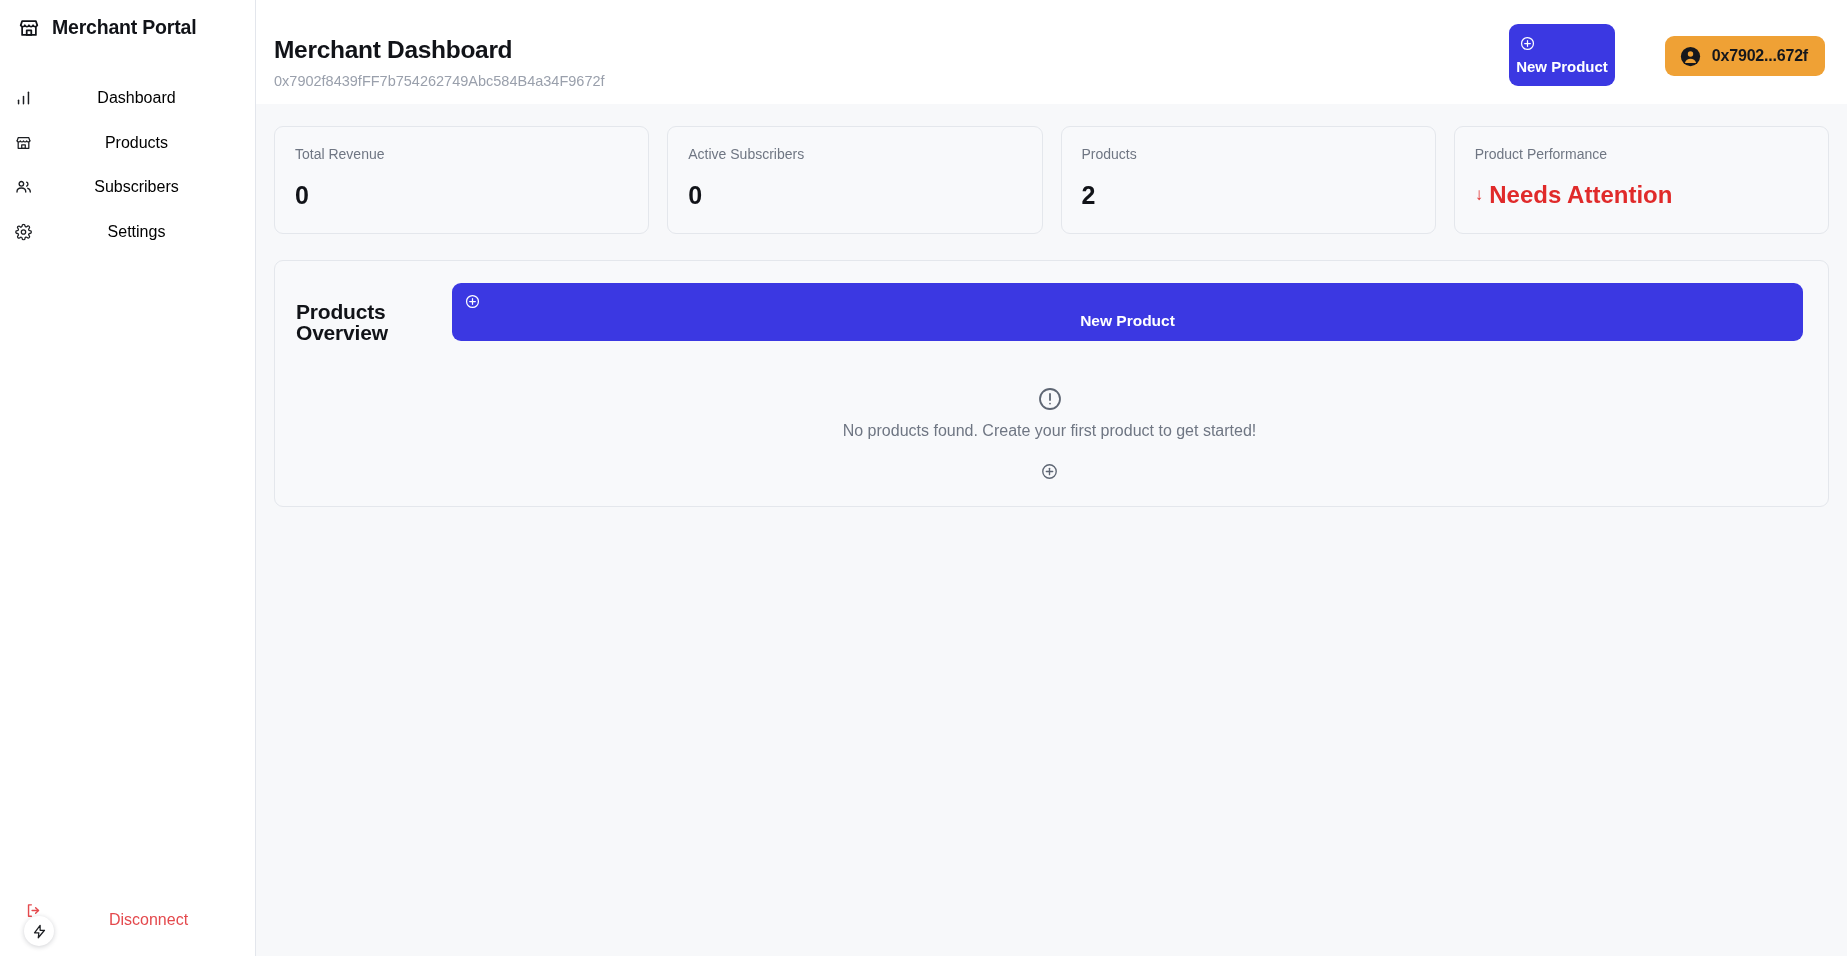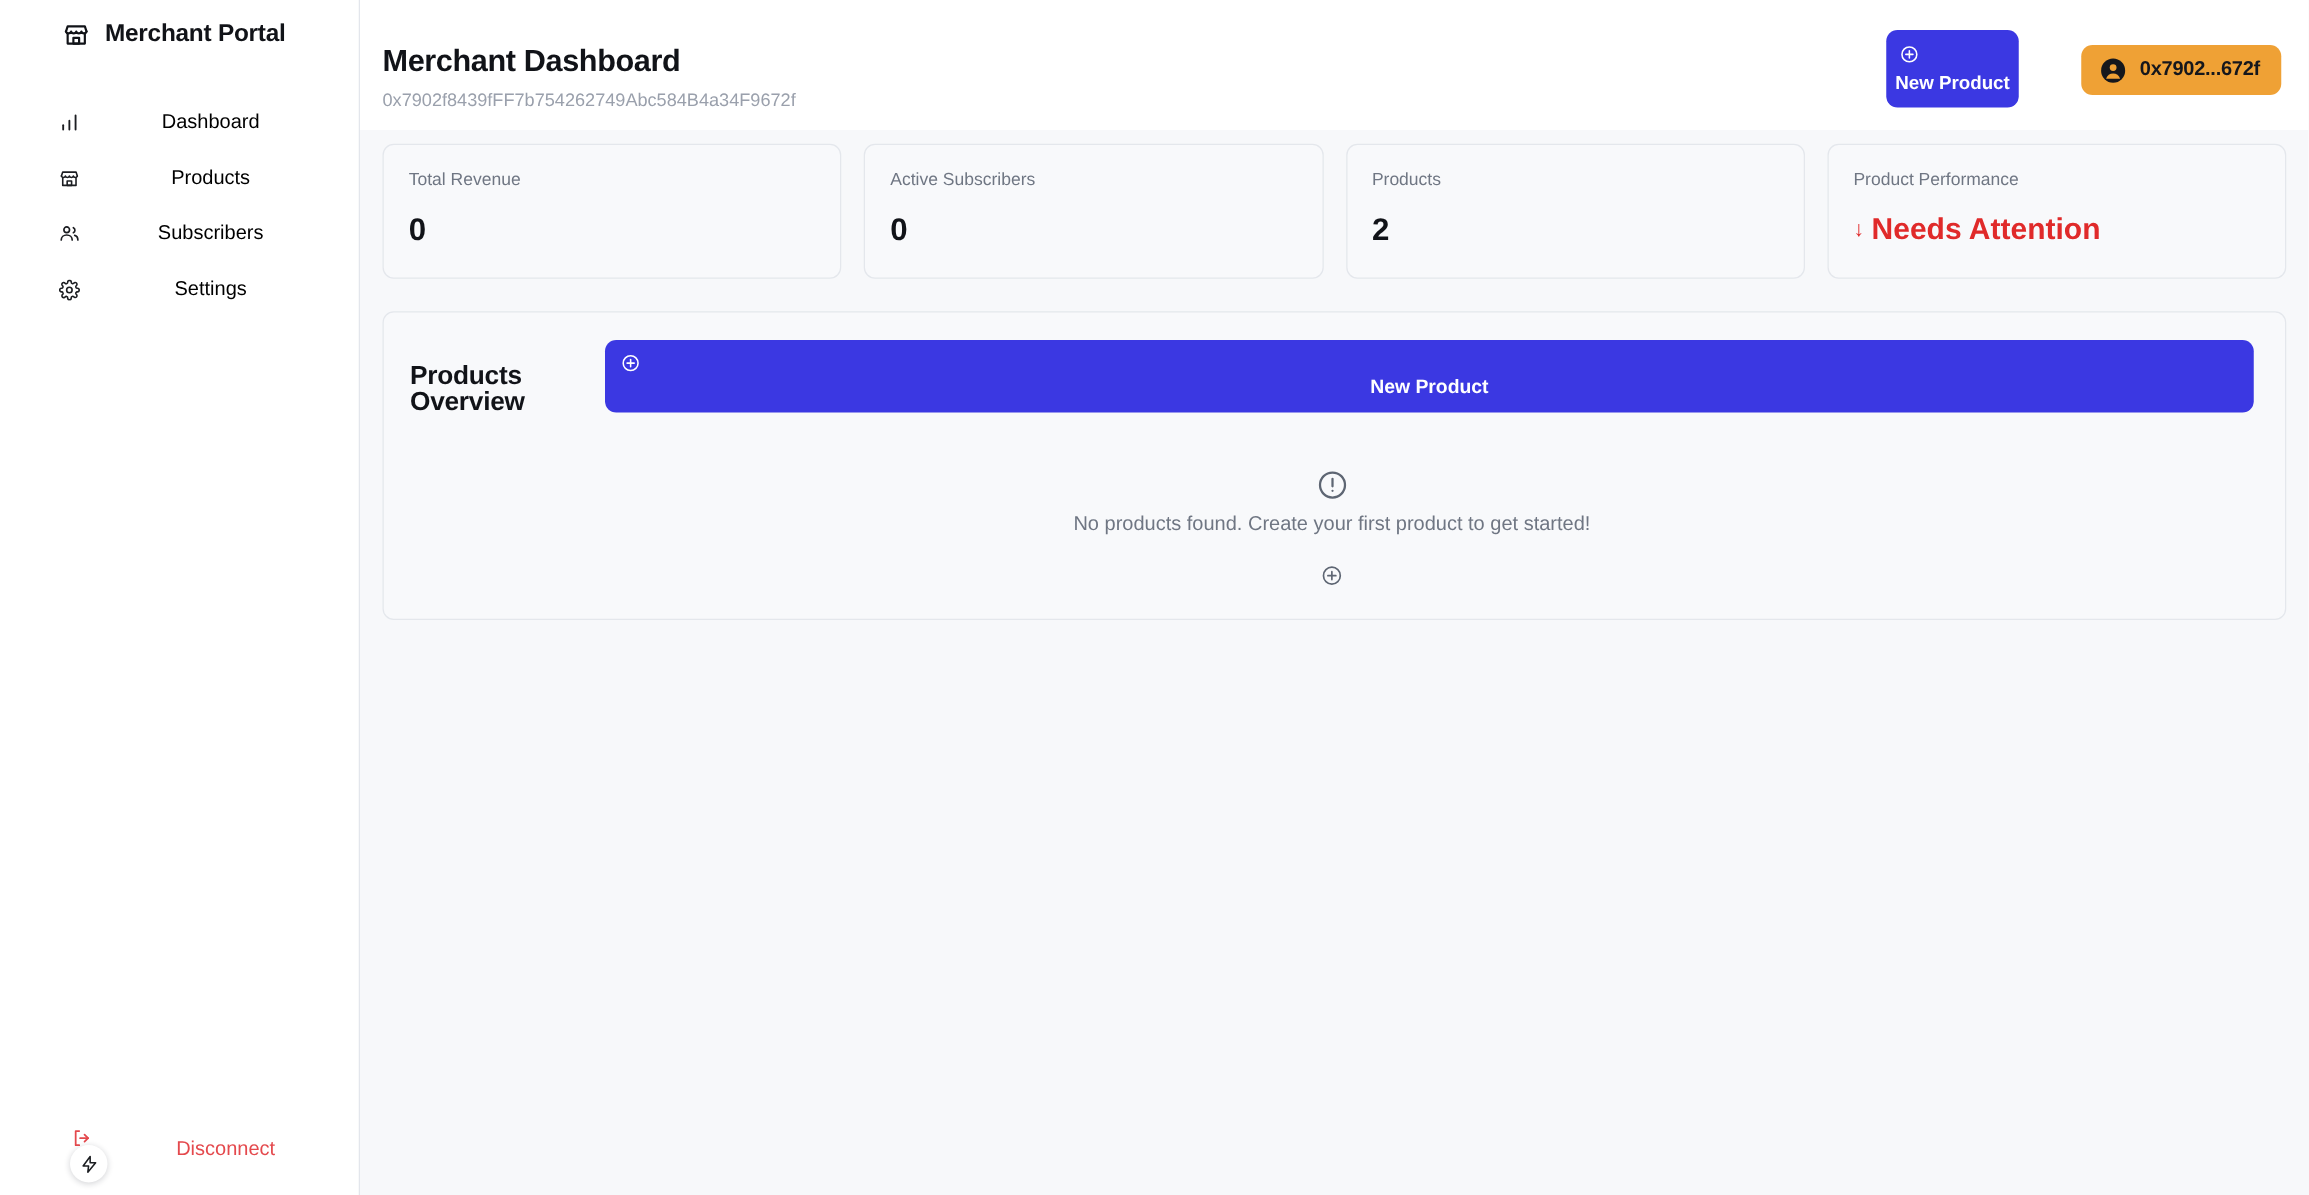--- a/index.html
+++ b/index.html
@@ -2,21 +2,21 @@
 <html><head>
 <meta charset="utf-8">
 <style>
   * { box-sizing: border-box; margin: 0; padding: 0; }
   html, body {
     width: 1847px; height: 956px;
     font-family: "Liberation Sans", sans-serif;
     background: #ffffff;
     overflow: hidden;
   }
-  .app { display: flex; width: 1847px; height: 952px; padding-left: 32px; }
+  .app { display: flex; width: 1847px; height: 952px; }
 
   
   .sidebar {
     width: 256px; height: 956px;
     background: #ffffff;
     border-right: 1px solid #e3e6ec;
     position: relative;
     flex: 0 0 256px;
   }
   .brand {
@@ -126,21 +126,21 @@
   .wallet-pill .addr {
     font-size: 16px; font-weight: bold; color: #15171c;
     letter-spacing: -0.2px; white-space: nowrap;
   }
 
   .content { padding: 0 18px; }
 
   
   .stats {
     display: flex; gap: 18px;
-    margin-top: 11px;
+    margin-top: 22px;
   }
   .stat-card {
     flex: 1 1 0;
     height: 108px;
     background: #f8f9fb;
     border: 1px solid #e4e7ec;
     border-radius: 9px;
     padding: 19px 20px 0 20px;
   }
   .stat-label { font-size: 14px; color: #6f7683; }

